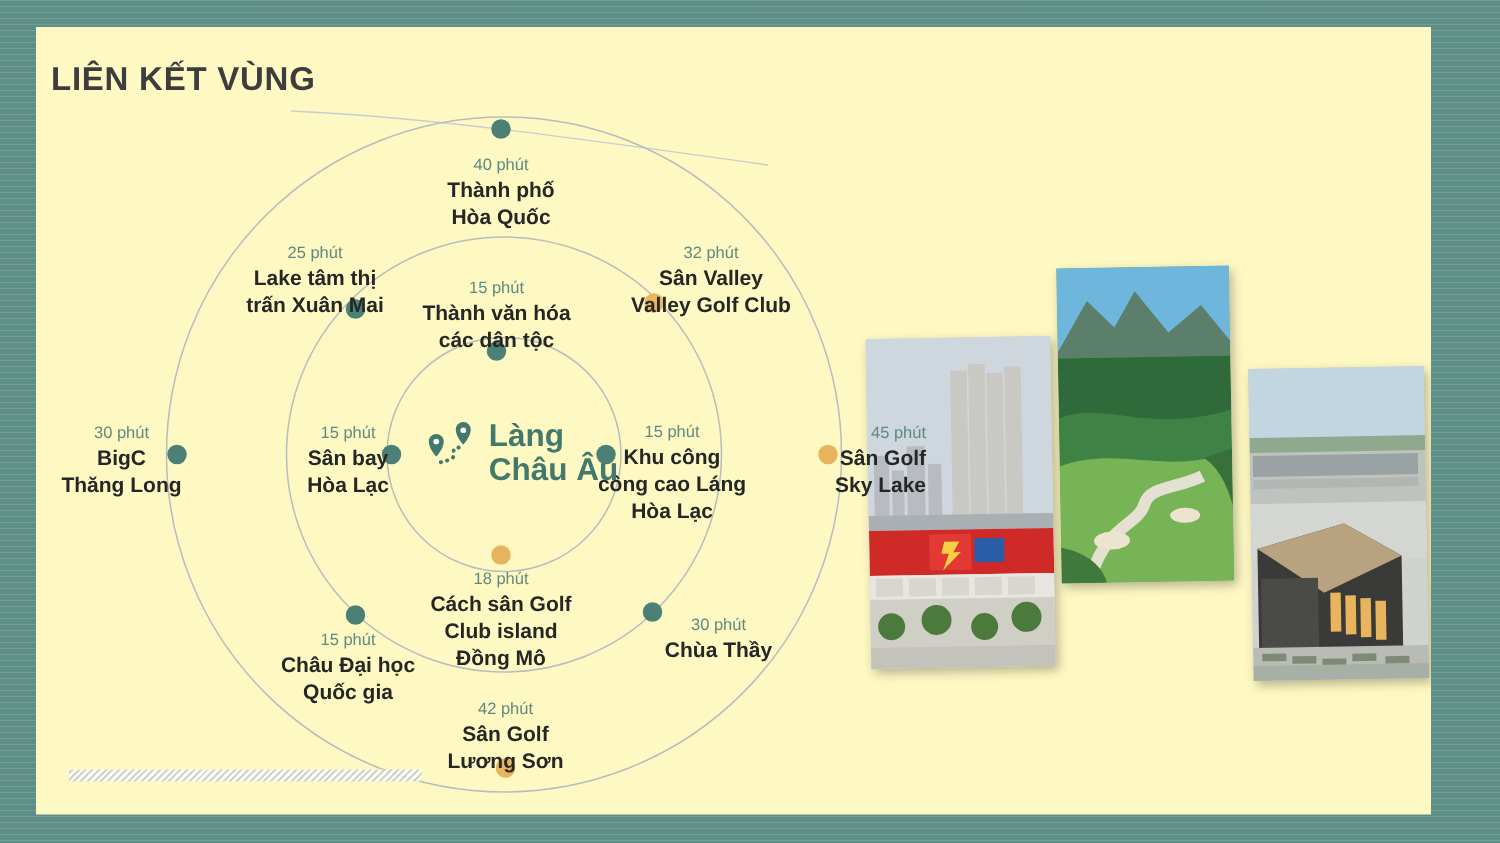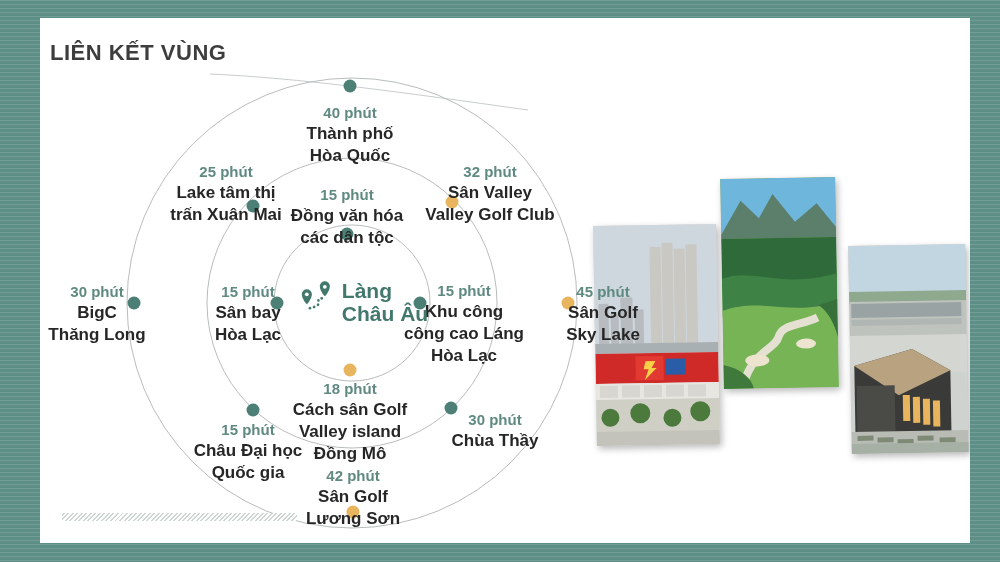--- a/index.html
+++ b/index.html
@@ -18,23 +18,23 @@
         to bottom,
         rgba(255,255,255,0.13) 0px,
         rgba(255,255,255,0.13) 1px,
         rgba(255,255,255,0) 1px,
         rgba(255,255,255,0) 4px
       ),
       linear-gradient(#5e8f87,#5e8f87);
   }
   #slide {
     position:absolute;
-    left:40px; top:18px;
+    left:24px; top:18px;
     width:930px; height:525px;
-    background:#ffffff;
+    background:#fef9c3;
     box-shadow:0 0 0 0 rgba(0,0,0,0);
     overflow:hidden;
   }
   
   #title-swoosh {
     position:absolute; left:170px; top:54px; width:320px; height:40px;
     overflow:hidden; pointer-events:none;
   }
   #page-title {
     position:absolute;
@@ -61,37 +61,37 @@
   .label {
     position:absolute;
     transform:translate(-50%,0);
     text-align:center;
     line-height:1.28;
     z-index:5;
     white-space:nowrap;
   }
   .label .time {
     display:block;
-    font-size:15px;
+    font-size:11px;
     color:#5f8a80;
-    font-weight:700;
+    font-weight:400;
     margin-bottom:1px;
   }
   .label .place {
     display:block;
-    font-size:17px;
+    font-size:14px;
     color:#262626;
     font-weight:700;
   }
   
   #center-logo {
     position:absolute;
     left:320px; top:285px;
     transform:translate(-50%,-50%);
-    display:flex; gap:6px;
+    display:flex; align-items:center; gap:6px;
     z-index:6;
   }
   #center-logo .logo-text {
     color:#43786d;
     font-size:21px; font-weight:600;
     line-height:1.08;
     text-align:left;
   }
   
   .photo {
@@ -166,21 +166,21 @@
         </div>
         <div class="dot orange" style="left: 412px; top: 184px;"></div>
         <div class="label" style="left: 450px; top: 144px;">
           <span class="time">32 phút</span>
           <span class="place">Sân Valley</span>
           <span class="place">Valley Golf Club</span>
         </div>
         <div class="dot green" style="left: 307px; top: 216px;"></div>
         <div class="label" style="left: 307px; top: 167px;">
           <span class="time">15 phút</span>
-          <span class="place">Đồng văn hóa</span>
+          <span class="place">Thành văn hóa</span>
           <span class="place">các dân tộc</span>
         </div>
         <div class="dot green" style="left: 94px; top: 285px;"></div>
         <div class="label" style="left: 57px; top: 264px;">
           <span class="time">30 phút</span>
           <span class="place">BigC</span>
           <span class="place">Thăng Long</span>
         </div>
         <div class="dot green" style="left: 237px; top: 285px;"></div>
         <div class="label" style="left: 208px; top: 264px;">
@@ -189,30 +189,30 @@
           <span class="place">Hòa Lạc</span>
         </div>
         <div class="dot green" style="left: 380px; top: 285px;"></div>
         <div class="label" style="left: 424px; top: 263px;">
           <span class="time">15 phút</span>
           <span class="place">Khu công</span>
           <span class="place">công cao Láng</span>
           <span class="place">Hòa Lạc</span>
         </div>
         <div class="dot orange" style="left: 528px; top: 285px;"></div>
-        <div class="label" style="left: 563px; top: 264px;">
+        <div class="label" style="left: 563px; top: 264px; text-align: right;">
           <span class="time">45 phút</span>
           <span class="place">Sân Golf</span>
           <span class="place">Sky Lake</span>
         </div>
         <div class="dot orange" style="left: 310px; top: 352px;"></div>
         <div class="label" style="left: 310px; top: 361px;">
           <span class="time">18 phút</span>
           <span class="place">Cách sân Golf</span>
-          <span class="place">Valley island</span>
+          <span class="place">Club island</span>
           <span class="place">Đồng Mô</span>
         </div>
         <div class="dot green" style="left: 411px; top: 390px;"></div>
         <div class="label" style="left: 455px; top: 392px;">
           <span class="time">30 phút</span>
           <span class="place">Chùa Thầy</span>
         </div>
         <div class="dot green" style="left: 213px; top: 392px;"></div>
         <div class="label" style="left: 208px; top: 402px;">
           <span class="time">15 phút</span>

